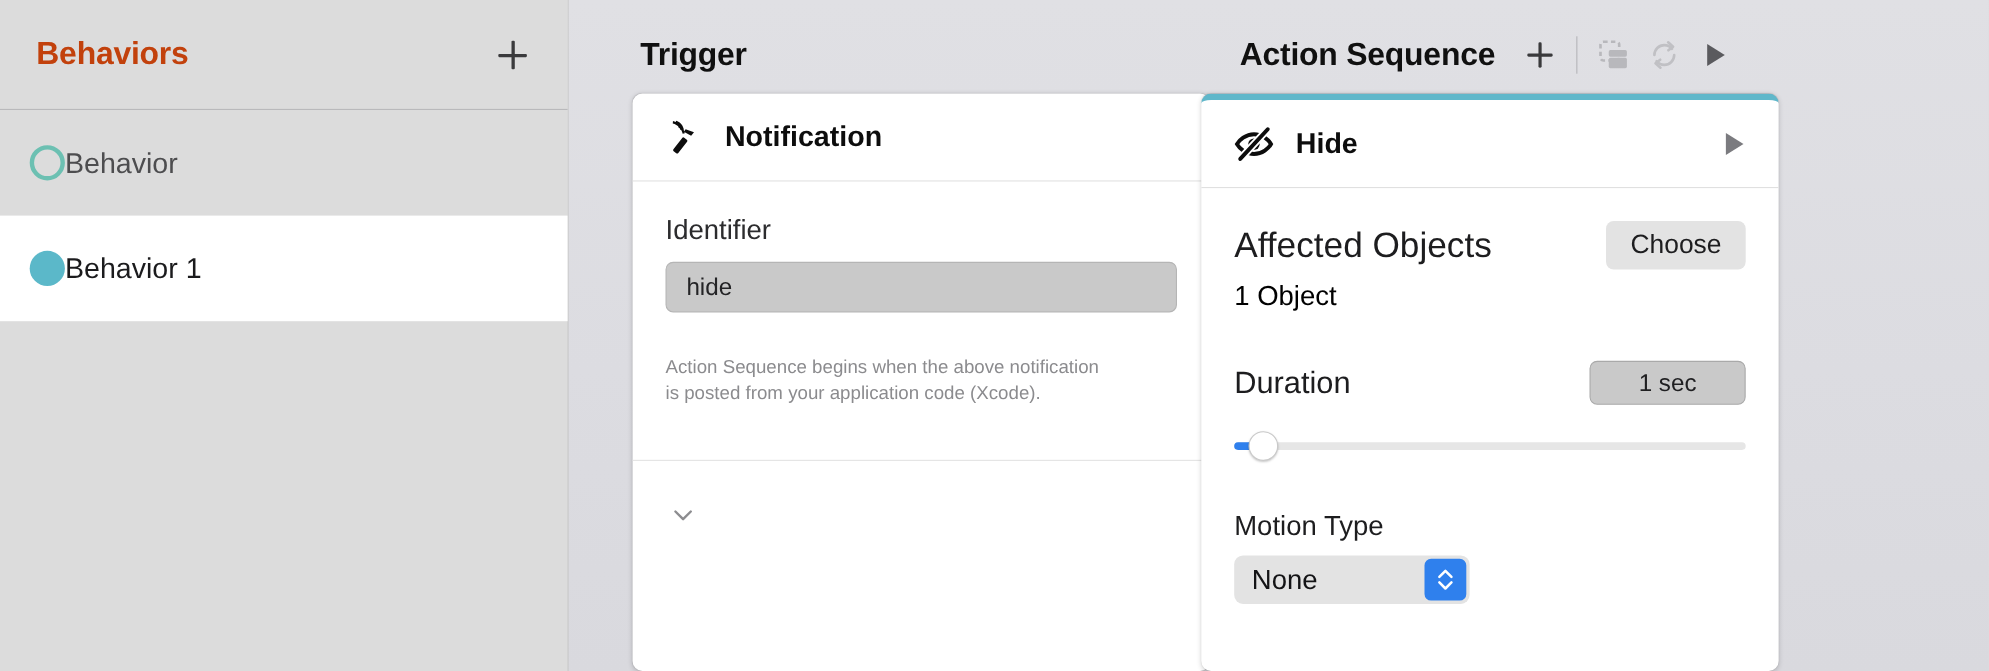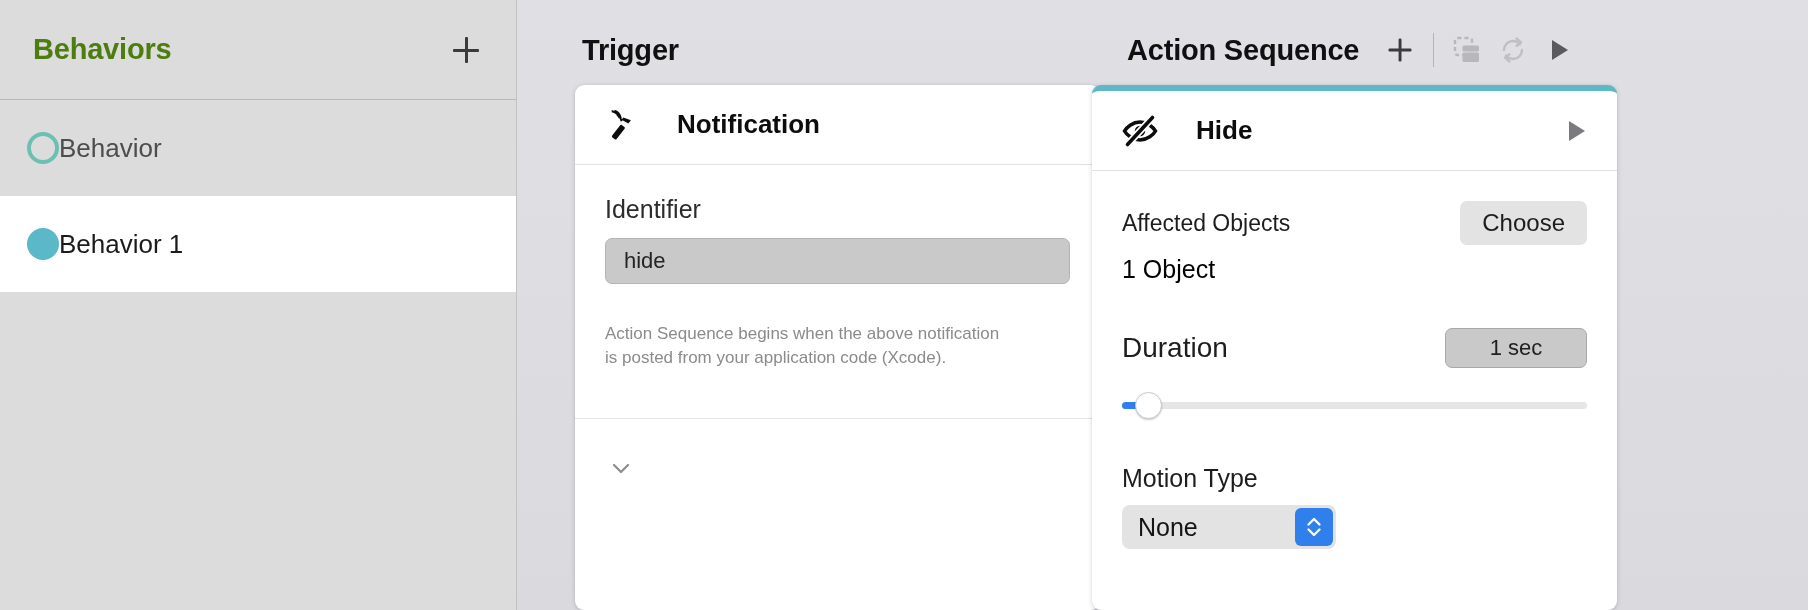--- a/index.html
+++ b/index.html
@@ -33,21 +33,21 @@
     height: 100px;
     display: flex;
     align-items: center;
     padding: 0 30px 0 33px;
     border-bottom: 1px solid #b9b9bb;
     background: #dcdcdc;
   }
   .sidebar-title {
     font-size: 29px;
     font-weight: bold;
-    color: #4d7c0f;
+    color: #c2410c;
     letter-spacing: -0.2px;
     flex: 1;
   }
   .plus-btn {
     width: 40px; height: 40px;
     position: relative;
     cursor: default;
   }
   .plus-btn::before, .plus-btn::after {
     content: "";
@@ -136,21 +136,21 @@
     height: 525px;
     border-top: 6px solid #5fb7ca;
   }
 
   .card-head {
     height: 80px;
     display: flex;
     align-items: center;
     padding: 0 28px 0 30px;
     border-bottom: 1px solid #e2e2e2;
-    gap: 38px;
+    gap: 20px;
   }
   .card-head-title {
     font-size: 26px;
     font-weight: bold;
     color: #0d0d0d;
     flex: 1;
   }
   #hide-card .card-head { border-bottom: 1px solid #e0e0e0; }
 
   .card-body { padding: 30px 30px 0 30px; }
@@ -204,21 +204,21 @@
     font-weight: bold;
     color: #0d0d0d;
   }
 
   
   .row-split {
     display: flex;
     align-items: center;
     justify-content: space-between;
   }
-  .affected-label { font-size: 23px; color: #1d1d1f; }
+  .affected-label { font-size: 32px; color: #1d1d1f; }
   .choose-btn {
     background: #e3e3e3;
     border-radius: 7px;
     padding: 8px 22px;
     font-size: 24px;
     color: #1d1d1f;
   }
   .sub-value {
     font-size: 25px;
     color: #000000;

